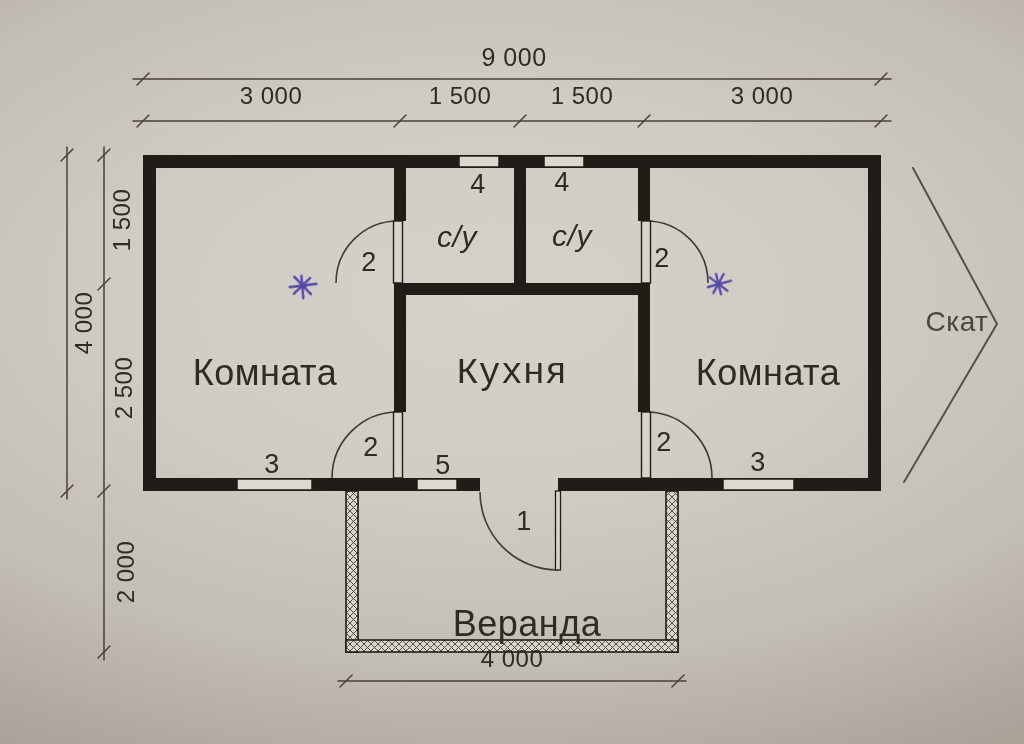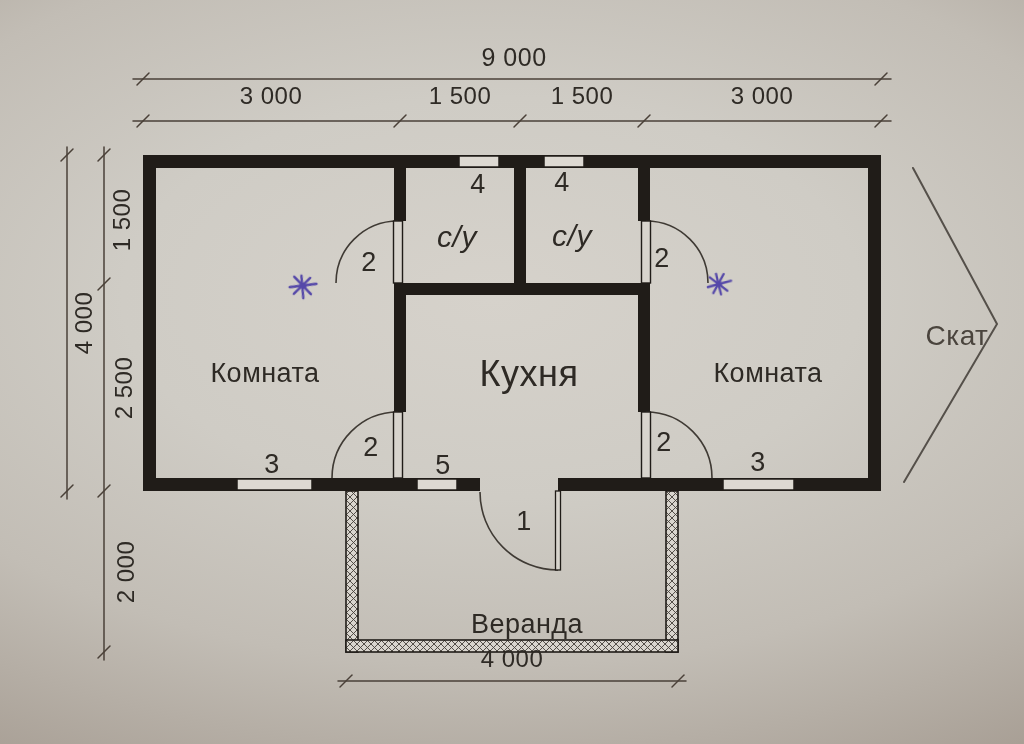--- a/index.html
+++ b/index.html
@@ -17,21 +17,21 @@
     position:absolute;
     transform:translate(-50%,-50%);
     color:#2e2a25;
     white-space:nowrap;
     line-height:1;
     letter-spacing:.5px;
   }
   .rot{transform:translate(-50%,-50%) rotate(-90deg);}
   .dim{font-size:24px;}
   .dim-big{font-size:25px;}
-  .room{font-size:27px;}
+  .room{font-size:36px;}
   .room-big{font-size:36px;}
   .su{font-size:30px;font-style:italic;}
   .num{font-size:27px;}
   .roof{font-size:28px;color:#4a443d;}
 </style>
 </head>
 <body>
 
 <div class="photo">
 
@@ -161,30 +161,30 @@
   <div class="lbl rot dim" style="left:84px;top:323px;">4 000</div>
   <div class="lbl rot dim" style="left:122px;top:220px;">1 500</div>
   <div class="lbl rot dim" style="left:124px;top:388px;">2 500</div>
   <div class="lbl rot dim" style="left:126px;top:572px;">2 000</div>
 
   <div class="lbl dim" style="left:512px;top:659px;">4 000</div>
 
   <div class="lbl room" style="left:265px;top:373px;">Комната</div>
   <div class="lbl su" style="left:457px;top:237px;">с/у</div>
   <div class="lbl su" style="left:572px;top:236px;">с/у</div>
-  <div class="lbl room-big" style="left:529px;top:374px;">Кухня</div>
+  <div class="lbl room-big" style="left:512px;top:374px;font-family:Liberation Mono, monospace;">Кухня</div>
   <div class="lbl room" style="left:768px;top:373px;">Комната</div>
   <div class="lbl room" style="left:527px;top:624px;">Веранда</div>
 
   <div class="lbl num" style="left:478px;top:184px;">4</div>
   <div class="lbl num" style="left:562px;top:182px;">4</div>
   <div class="lbl num" style="left:369px;top:262px;">2</div>
   <div class="lbl num" style="left:662px;top:258px;">2</div>
   <div class="lbl num" style="left:371px;top:447px;">2</div>
   <div class="lbl num" style="left:664px;top:442px;">2</div>
   <div class="lbl num" style="left:272px;top:464px;">3</div>
   <div class="lbl num" style="left:443px;top:465px;">5</div>
   <div class="lbl num" style="left:758px;top:462px;">3</div>
   <div class="lbl num" style="left:524px;top:521px;">1</div>
 
-  <div class="lbl roof" style="left:957px;top:336px;">Скат</div>
+  <div class="lbl roof" style="left:957px;top:322px;">Скат</div>
 
 </div>
 
 </body></html>

